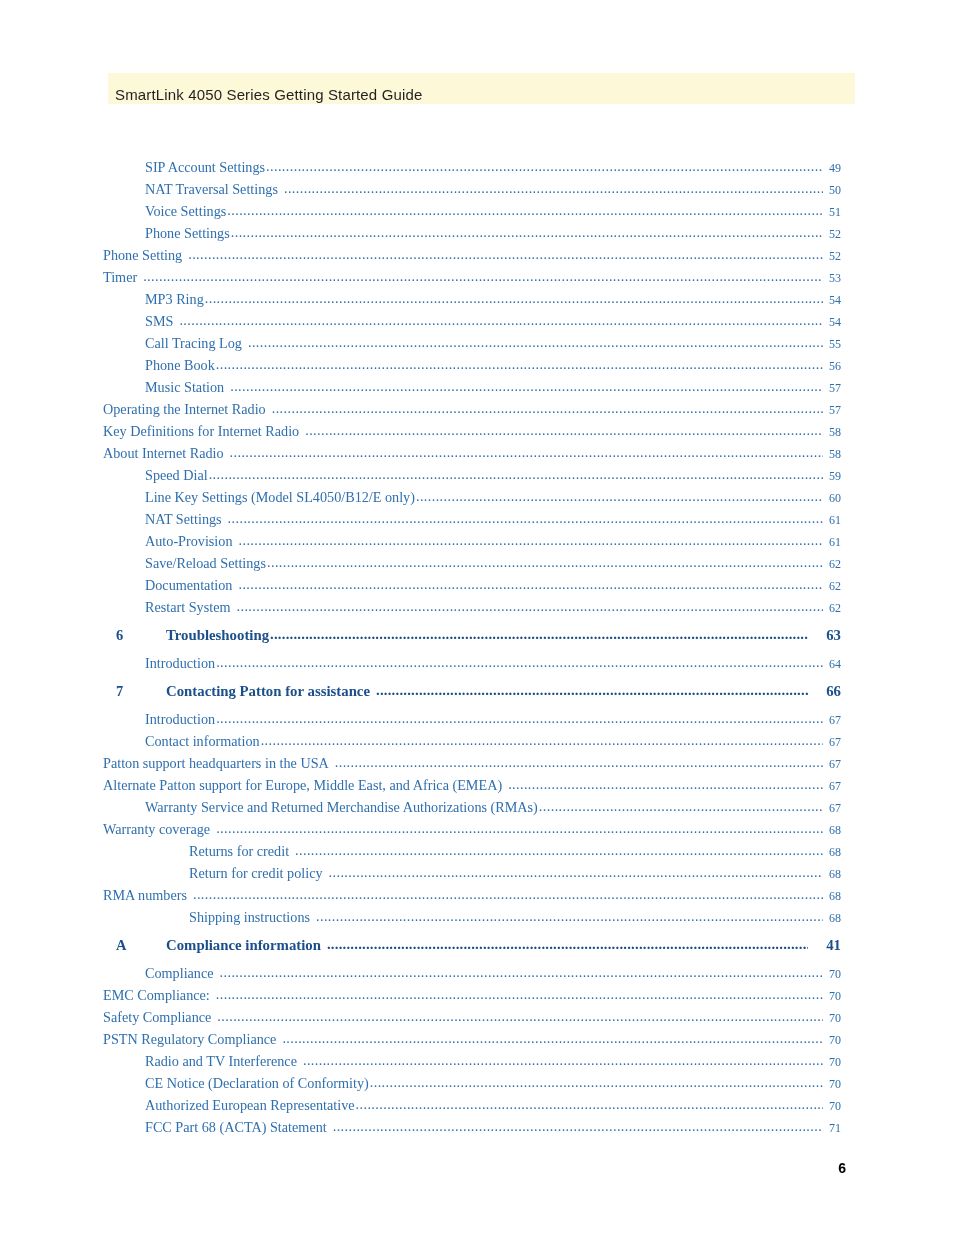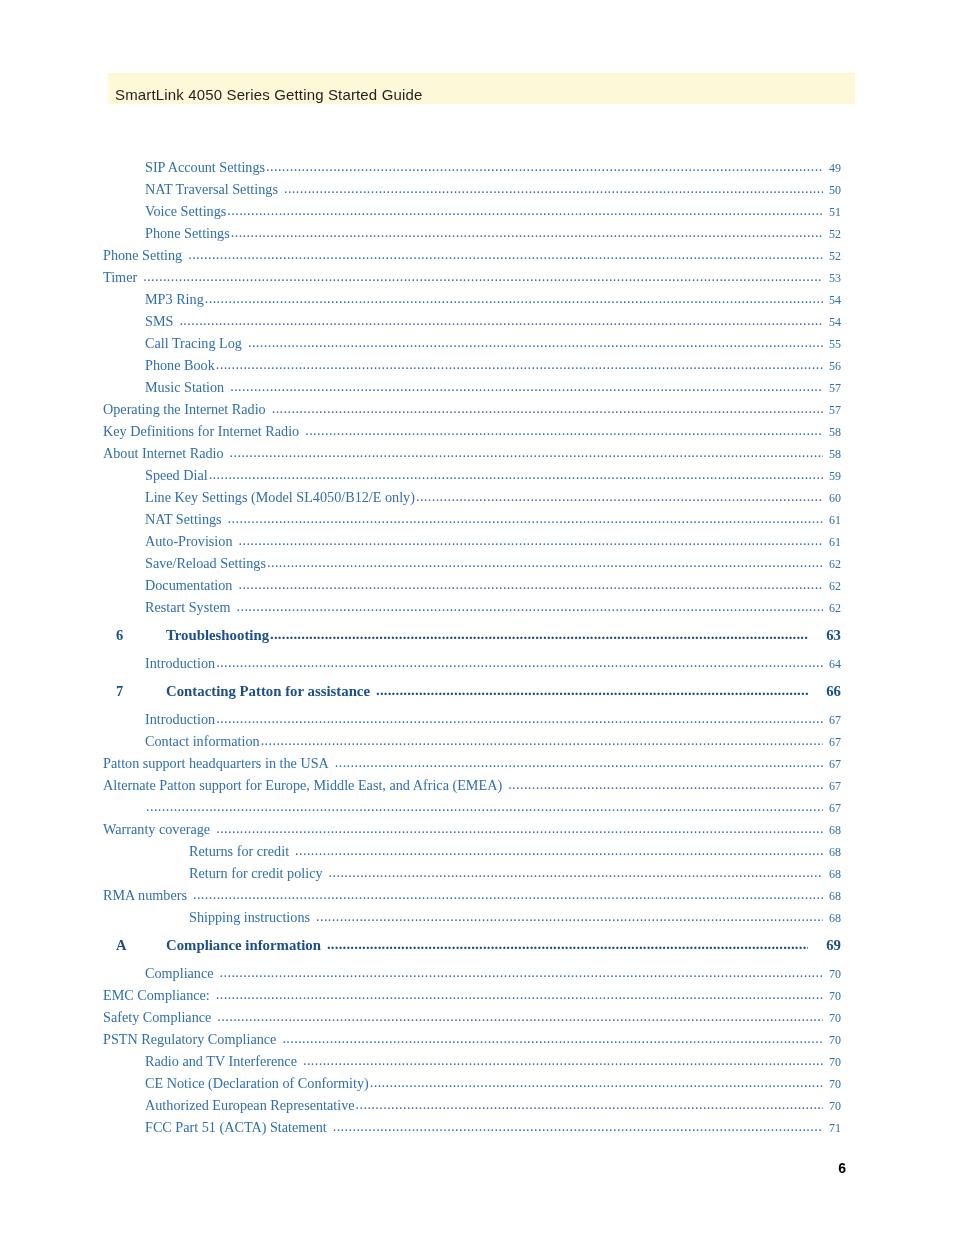--- a/index.html
+++ b/index.html
@@ -284,20 +284,21 @@
       <span class="entry-title gap">Patton support headquarters in the USA</span>
       <span class="leader">...........................................................................................................................................................................................................................</span>
       <span class="page-num">67</span>
     </div>
     <div class="toc-row lvl2">
       <span class="entry-title gap">Alternate Patton support for Europe, Middle East, and Africa (EMEA)</span>
       <span class="leader">...........................................................................................................................................................................................................................</span>
       <span class="page-num">67</span>
     </div>
     <div class="toc-row lvl1">
+      <span class="entry-title">Warranty Service and Returned Merchandise Authorizations (RMAs)</span>
       <span class="leader">...........................................................................................................................................................................................................................</span>
       <span class="page-num">67</span>
     </div>
     <div class="toc-row lvl2">
       <span class="entry-title gap">Warranty coverage</span>
       <span class="leader">...........................................................................................................................................................................................................................</span>
       <span class="page-num">68</span>
     </div>
     <div class="toc-row lvl3">
       <span class="entry-title gap">Returns for credit</span>
@@ -316,21 +317,21 @@
     </div>
     <div class="toc-row lvl3">
       <span class="entry-title gap">Shipping instructions</span>
       <span class="leader">...........................................................................................................................................................................................................................</span>
       <span class="page-num">68</span>
     </div>
     <div class="toc-row lvl1 chapter">
       <span class="chap-num">A</span>
       <span class="entry-title gap">Compliance information</span>
       <span class="leader">...........................................................................................................................................................................................................................</span>
-      <span class="page-num">69</span>
+      <span class="page-num">41</span>
     </div>
     <div class="toc-row lvl1">
       <span class="entry-title gap">Compliance</span>
       <span class="leader">...........................................................................................................................................................................................................................</span>
       <span class="page-num">70</span>
     </div>
     <div class="toc-row lvl2">
       <span class="entry-title gap">EMC Compliance:</span>
       <span class="leader">...........................................................................................................................................................................................................................</span>
       <span class="page-num">70</span>
@@ -354,19 +355,19 @@
       <span class="entry-title">CE Notice (Declaration of Conformity)</span>
       <span class="leader">...........................................................................................................................................................................................................................</span>
       <span class="page-num">70</span>
     </div>
     <div class="toc-row lvl1">
       <span class="entry-title">Authorized European Representative</span>
       <span class="leader">...........................................................................................................................................................................................................................</span>
       <span class="page-num">70</span>
     </div>
     <div class="toc-row lvl1">
-      <span class="entry-title gap">FCC Part 51 (ACTA) Statement</span>
+      <span class="entry-title gap">FCC Part 68 (ACTA) Statement</span>
       <span class="leader">...........................................................................................................................................................................................................................</span>
       <span class="page-num">71</span>
     </div>
   </div>
 
 <div class="folio">6</div>
 
 </body></html>

